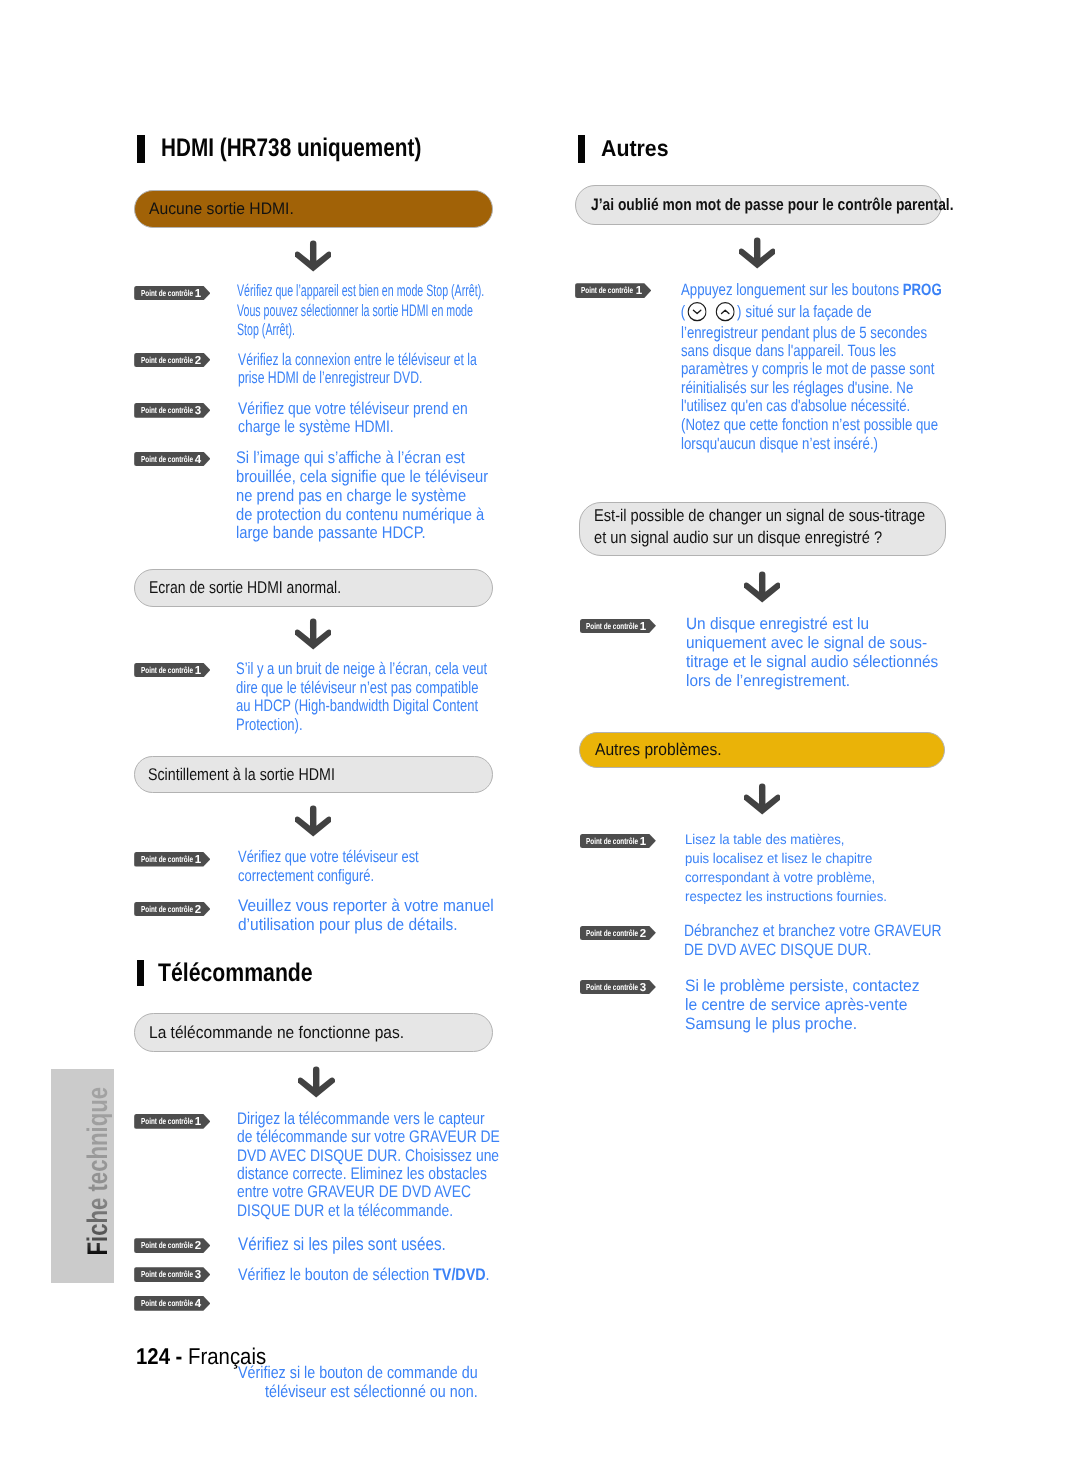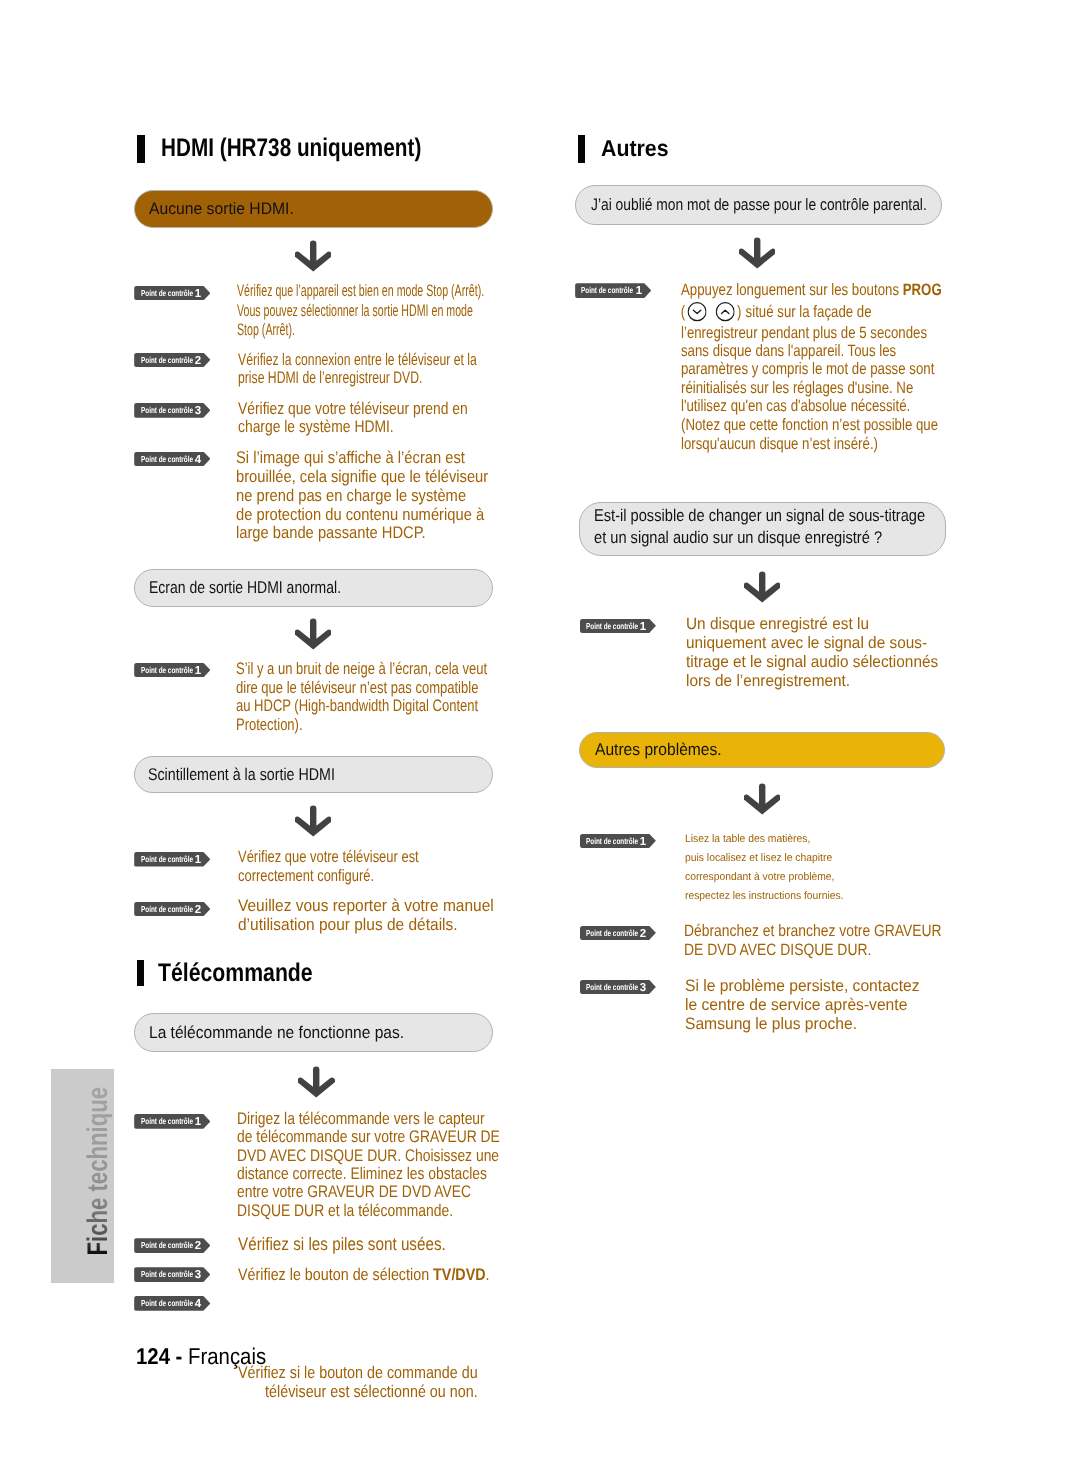--- a/index.html
+++ b/index.html
@@ -28,21 +28,21 @@
   .ptag{position:absolute;height:14.8px;}
   .ptag .bg{position:absolute;left:0;top:0;right:0;bottom:0;background:#4d4d4d;}
   .ptag .lbl{position:absolute;left:6.4px;top:0;line-height:14.8px;font-size:8.6px;
              font-weight:bold;color:#ffffff;white-space:pre;
              transform-origin:0 50%;transform:scaleX(0.740);}
   .ptag .num{position:absolute;top:1.2px;line-height:14.8px;font-size:11.6px;
              font-weight:bold;color:#ffffff;text-align:center;width:8px;
              transform:scaleX(0.99);transform-origin:50% 50%;}
 
   
-  .ptxt{position:absolute;color:#a16207;}
+  .ptxt{position:absolute;color:#3b82f6;}
   .ptxt .pl{white-space:pre;transform-origin:0 50%;}
   .ptxt .pl b{font-weight:bold;}
   .ptxt b{font-weight:bold;}
 
   
   .sidetab{position:absolute;background:#cbcbcb;overflow:hidden;}
   .sidetab .lab{position:absolute;left:0;top:0;font-weight:bold;
      white-space:pre;transform-origin:0 0;
      background:linear-gradient(90deg,#050505 0%,#4d4d4d 10%,#8b8b8b 34%,#9b9b9b 62%,#a3a3a3 100%);
      -webkit-background-clip:text;background-clip:text;color:transparent;}
@@ -200,21 +200,21 @@
         <span class="num" style="left:59.6px;">4</span>
       </div>
       <div class="ptxt" style="left:237.5px;top:1363px;font-size:16.9px;line-height:19.2px;text-align:right;">
         <div class="pl" style="transform:scaleX(0.848);">Vérifiez si le bouton de commande du</div>
         <div class="pl" style="transform:scaleX(0.848);">téléviseur est sélectionné ou non.</div>
       </div>
       <div class="sec-head" style="left:577.5px;top:135px;">
         <span class="bar" style="height:27.6px;"></span>
         <span class="txt" style="left:23.7px;top:0.30px;font-size:23px;line-height:27px;transform:scaleX(0.927);">Autres</span>
       </div>
-      <div class="qbox" style="left:574.7px;top:184.9px;width:367.6px;height:40.3px;background:#e6e6e6;border-color:#b2b2b2;">
+      <div class="qbox" style="left:574.7px;top:184.9px;width:367.6px;height:40.3px;background:#e6e6e6;border-color:#b2b2b2;font-weight:bold;">
         <span class="ql" style="left:15.1px;top:8.83px;font-size:16.6px;line-height:20px;transform:scaleX(0.833);">J’ai oublié mon mot de passe pour le contrôle parental.</span>
       </div>
       <div class="arrow" style="left:738.8px;top:237.4px;"><svg width="36.2" height="32.5" viewBox="0 0 36 32" xmlns="http://www.w3.org/2000/svg">
           <path d="M18.1 31.2 L0.48 16.87 A3.05 3.05 0 0 1 4.31 12.12 L14.9 20.6 L14.9 3.6 A3.2 3.2 0 0 1 21.3 3.6 L21.3 20.6 L31.89 12.12 A3.05 3.05 0 0 1 35.72 16.87 Z" fill="#424242"></path>
         </svg></div>
       <div class="ptag" style="left:575.1px;top:283.2px;width:76.2px;height:14.7px;">
         <div class="bg" style="background:#4d4d4d;-webkit-clip-path:polygon(0px 0px, 69.2px 0px, 76.2px 50%, 69.2px 100%, 0px 100%);clip-path:polygon(0px 0px, 69.2px 0px, 76.2px 50%, 69.2px 100%, 0px 100%);border-radius:2.5px 0 0 2.5px;"></div>
         <span class="lbl">Point de contrôle</span>
         <span class="num" style="left:59.6px;">1</span>
       </div>
@@ -257,21 +257,21 @@
         <span class="ql" style="left:14.9px;top:7.88px;font-size:17px;line-height:20px;transform:scaleX(0.918);">Autres problèmes.</span>
       </div>
       <div class="arrow" style="left:743.6999999999999px;top:782.8000000000001px;"><svg width="36.2" height="32.5" viewBox="0 0 36 32" xmlns="http://www.w3.org/2000/svg">
           <path d="M18.1 31.2 L0.48 16.87 A3.05 3.05 0 0 1 4.31 12.12 L14.9 20.6 L14.9 3.6 A3.2 3.2 0 0 1 21.3 3.6 L21.3 20.6 L31.89 12.12 A3.05 3.05 0 0 1 35.72 16.87 Z" fill="#424242"></path>
         </svg></div>
       <div class="ptag" style="left:579.7px;top:833.5px;width:76.2px;height:14.7px;">
         <div class="bg" style="background:#4d4d4d;-webkit-clip-path:polygon(0px 0px, 69.2px 0px, 76.2px 50%, 69.2px 100%, 0px 100%);clip-path:polygon(0px 0px, 69.2px 0px, 76.2px 50%, 69.2px 100%, 0px 100%);border-radius:2.5px 0 0 2.5px;"></div>
         <span class="lbl">Point de contrôle</span>
         <span class="num" style="left:59.6px;">1</span>
       </div>
-      <div class="ptxt" style="left:684.8px;top:829.84px;font-size:11px;line-height:19.1px;">
+      <div class="ptxt" style="left:684.8px;top:829.84px;font-size:14px;line-height:19.1px;">
         <div class="pl" style="transform:scaleX(0.94);">Lisez la table des matières,</div>
         <div class="pl" style="transform:scaleX(0.94);">puis localisez et lisez le chapitre</div>
         <div class="pl" style="transform:scaleX(0.94);">correspondant à votre problème,</div>
         <div class="pl" style="transform:scaleX(0.94);">respectez les instructions fournies.</div>
       </div>
       <div class="ptag" style="left:579.7px;top:925.5px;width:76.2px;height:14.7px;">
         <div class="bg" style="background:#4d4d4d;-webkit-clip-path:polygon(0px 0px, 69.2px 0px, 76.2px 50%, 69.2px 100%, 0px 100%);clip-path:polygon(0px 0px, 69.2px 0px, 76.2px 50%, 69.2px 100%, 0px 100%);border-radius:2.5px 0 0 2.5px;"></div>
         <span class="lbl">Point de contrôle</span>
         <span class="num" style="left:59.6px;">2</span>
       </div>

